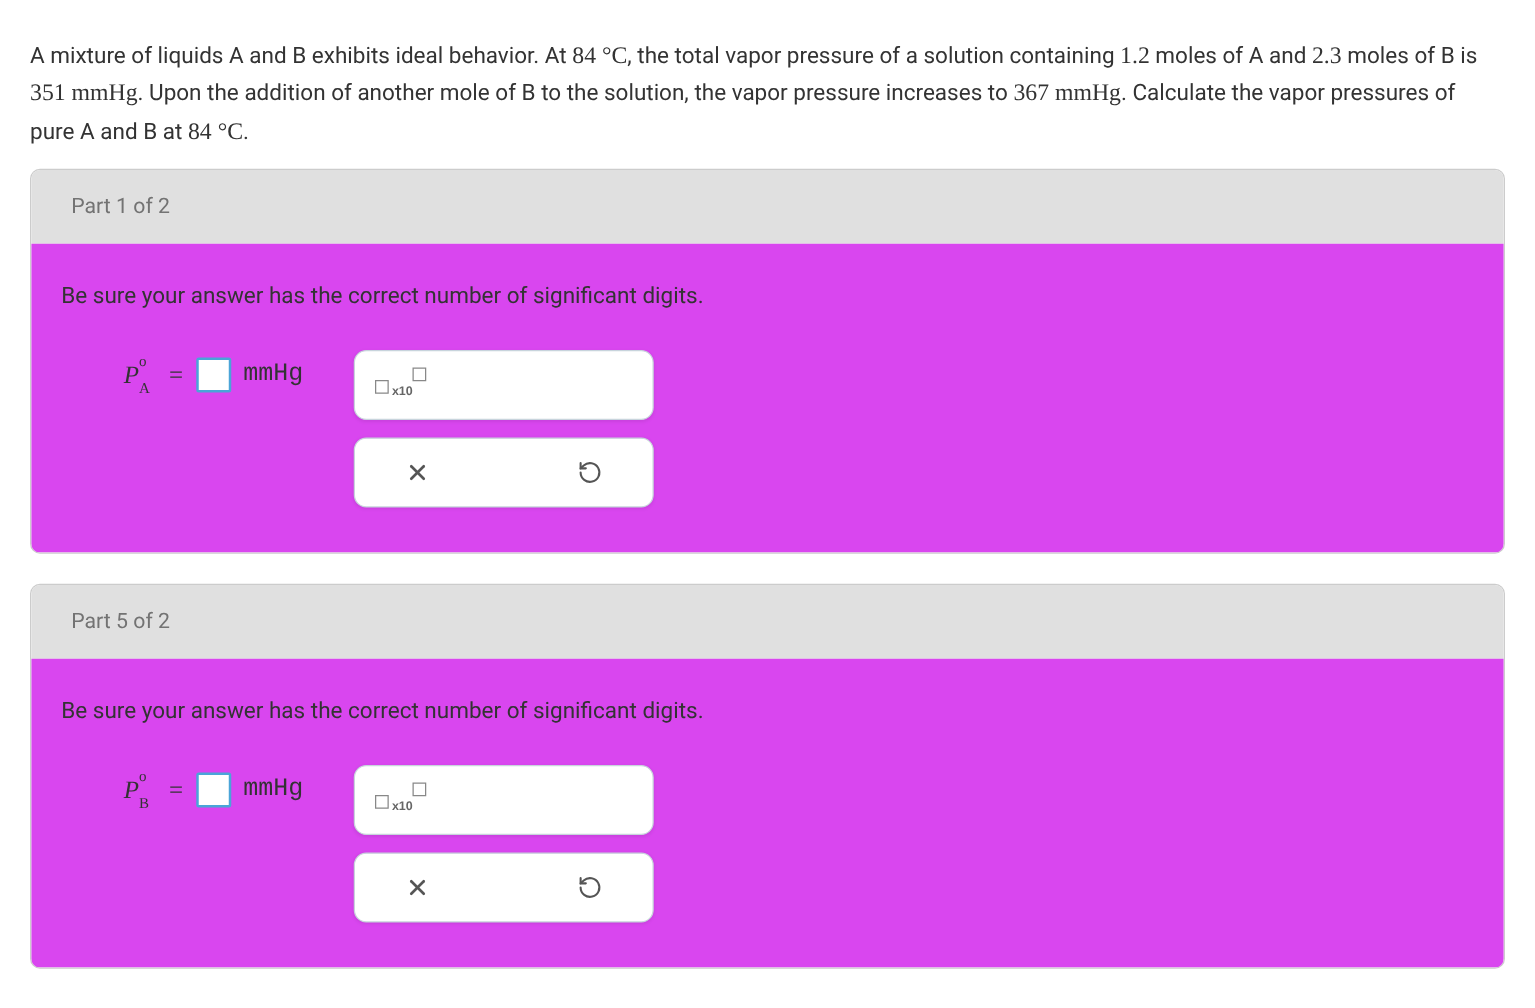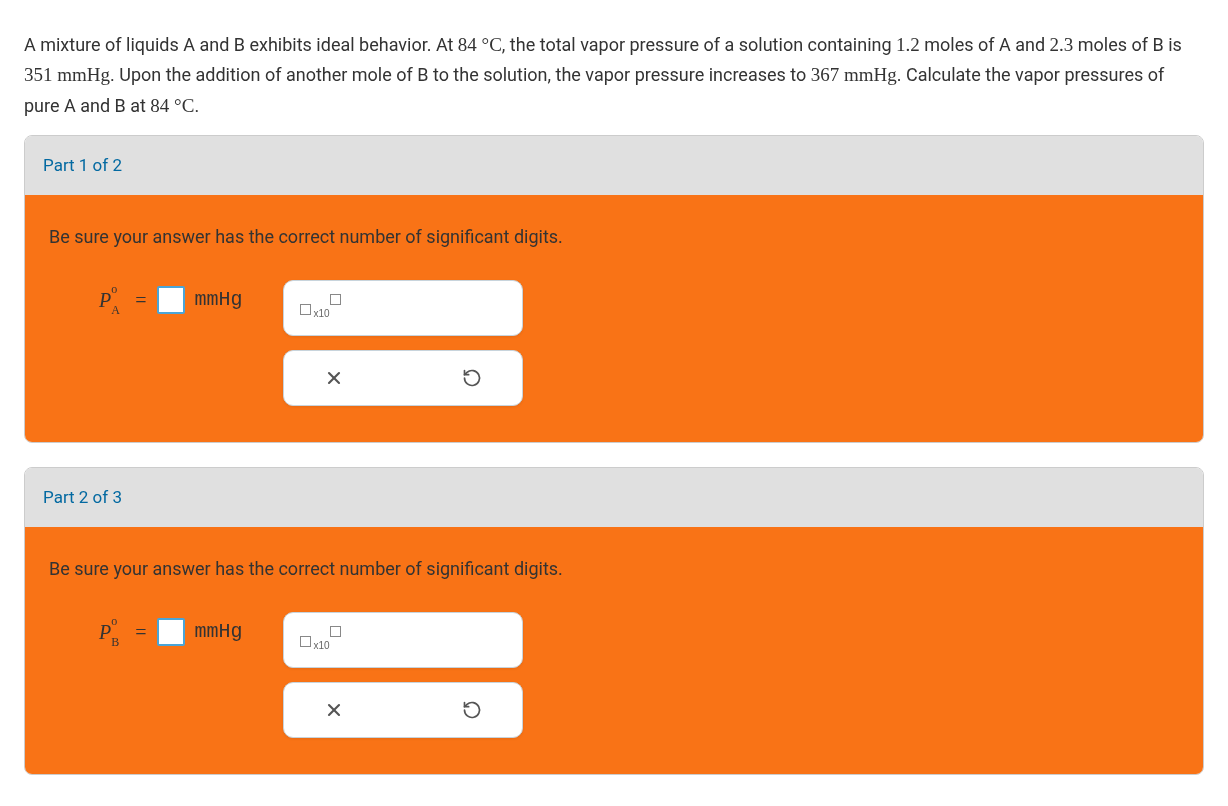--- a/index.html
+++ b/index.html
@@ -23,27 +23,27 @@
     font-size: 19px;
   }
   .part-container {
     border: 1px solid #ccc;
     border-radius: 8px;
     margin-bottom: 24px;
     overflow: hidden;
   }
   .part-header {
     background: #e0e0e0;
-    padding: 16px 18px;
+    padding: 16px 32px;
     font-size: 17px;
-    color: #0369a1;
+    color: #737373;
   }
   .part-body {
     padding: 28px 24px 36px 24px;
-    background: #f97316;
+    background: #d946ef;
   }
   .instruction {
     margin-bottom: 28px;
     font-size: 18px;
   }
   .answer-row {
     display: flex;
     align-items: flex-start;
     gap: 40px;
     padding-left: 50px;
@@ -117,20 +117,21 @@
   }
   .tool-row.action-row {
     padding: 0 32px;
   }
   .sci-icon {
     display: flex;
     align-items: center;
     position: relative;
     width: 44px;
     height: 28px;
+    font-weight: bold;
   }
   .sci-box-base {
     width: 11px;
     height: 11px;
     border: 1.5px solid #888;
     position: absolute;
     left: 0;
     top: 10px;
   }
   .sci-x10 {
@@ -206,21 +207,21 @@
               <polyline points="3 3 3 8 8 8"></polyline>
             </svg>
           </button>
         </div>
       </div>
     </div>
   </div>
 </div>
 
 <div class="part-container">
-  <div class="part-header">Part 2 of 3</div>
+  <div class="part-header">Part 5 of 2</div>
   <div class="part-body">
     <div class="instruction">Be sure your answer has the correct number of significant digits.</div>
     <div class="answer-row">
       <div class="answer-eq">
         <span class="var">
           <span class="base">P</span>
           <span class="sup">o</span>
           <span class="sub">B</span>
         </span>
         <span class="eq-sign">=</span>

